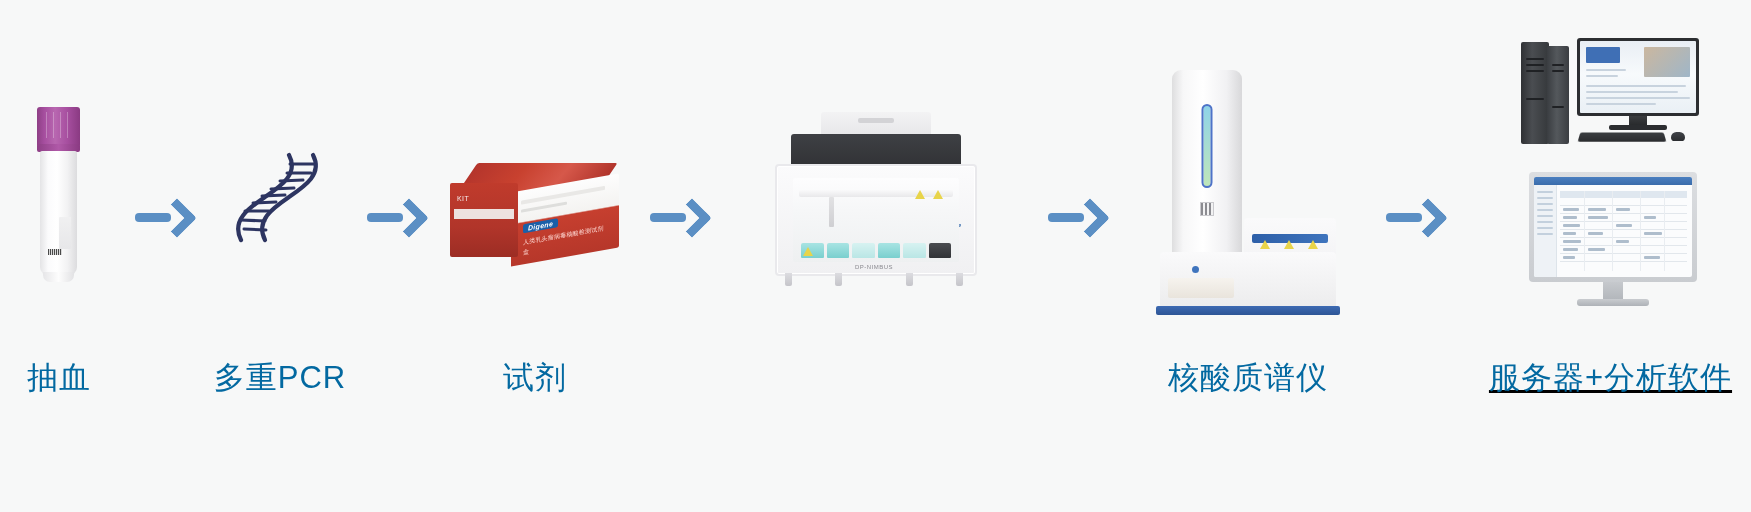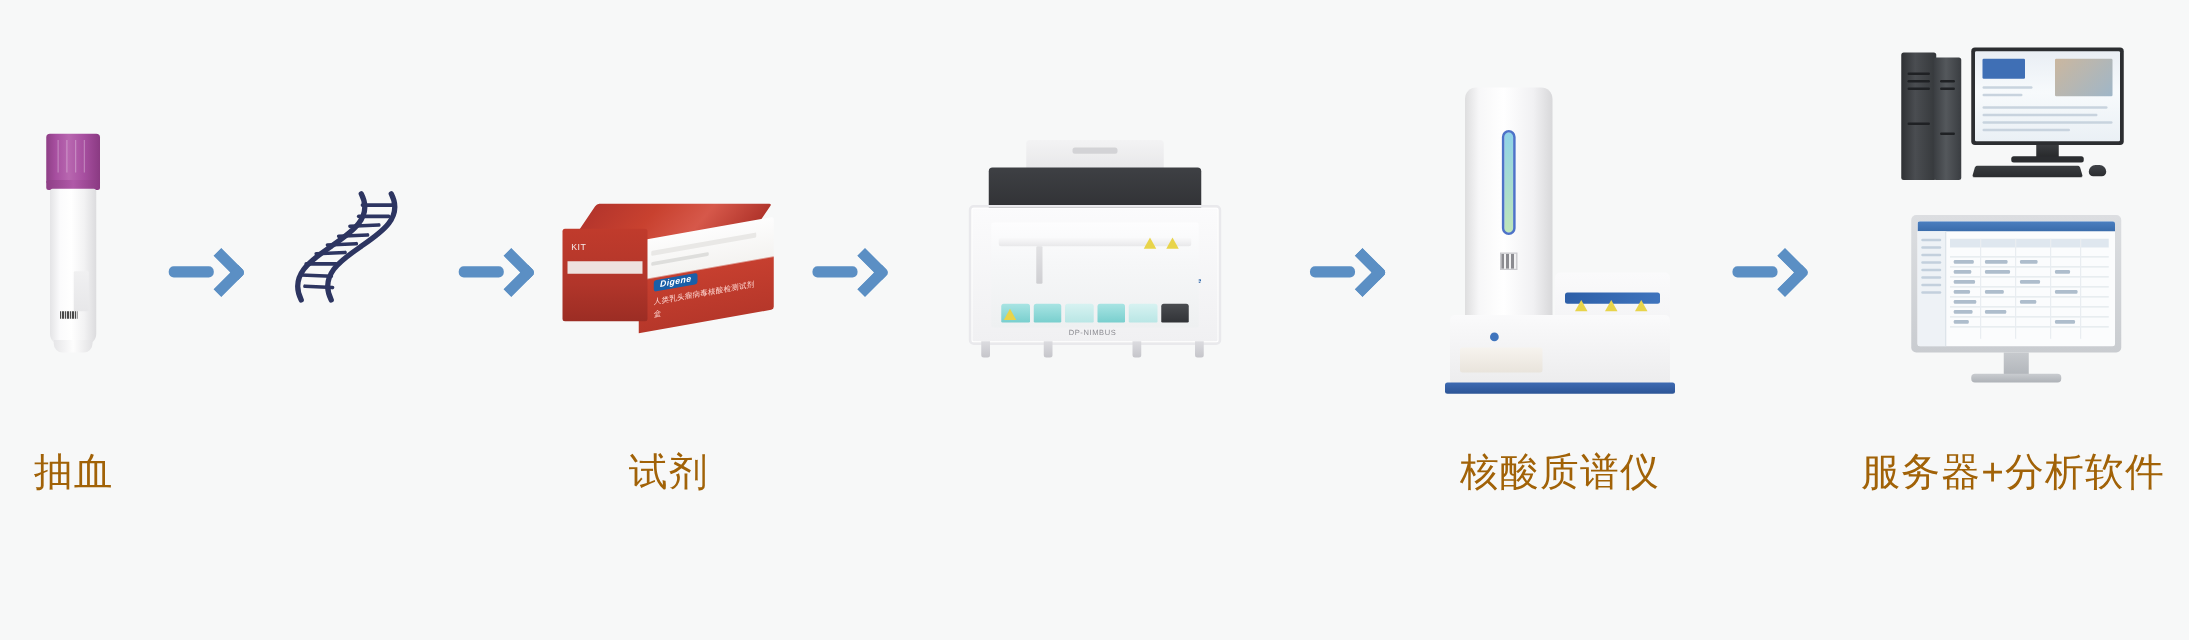--- a/index.html
+++ b/index.html
@@ -34,21 +34,21 @@
   .stage-art {
     position: relative;
     height: 340px;
     width: 100%;
     display: flex;
     align-items: flex-end;
     justify-content: center;
   }
   .stage-label {
     font-size: 31px;
-    color: #a16207;
+    color: #0369a1;
     letter-spacing: 1px;
     line-height: 1;
     margin-top: 22px;
     white-space: nowrap;
     font-weight: 400;
   }
 
   
   .arrow-cell {
     position: relative;
@@ -451,20 +451,21 @@
             <line x1="28" y1="53" x2="51" y2="52"></line>
             <line x1="37" y1="46" x2="60" y2="45"></line>
             <line x1="46" y1="39" x2="69" y2="38"></line>
             <line x1="55" y1="31" x2="78" y2="30"></line>
             <line x1="62" y1="23" x2="86" y2="23"></line>
             <line x1="65" y1="14" x2="89" y2="14"></line>
           </g>
         </svg>
       </div>
     </div>
+    <div class="stage-label">多重PCR</div>
   </div>
 
   <div class="arrow-cell" style="flex:0 0 92px;">
     <div class="arrow">
       <div class="shaft"></div>
         <div class="head"></div>
     </div>
   </div>
 
   <div class="stage" style="flex:0 0 186px;">
@@ -561,21 +562,21 @@
     <div class="stage-label">核酸质谱仪</div>
   </div>
 
   <div class="arrow-cell" style="flex:0 0 110px;">
     <div class="arrow">
       <div class="shaft"></div>
         <div class="head"></div>
     </div>
   </div>
 
-  <div class="stage" style="flex:1 1 auto;">
+  <div class="stage" style="flex:1 1 auto;text-decoration:underline;">
     <div class="stage-art">
       <div class="srv-wrap">
 
         <div class="srv-top">
           <div class="tower-a">
             <div class="slot" style="top:16px"></div>
             <div class="slot" style="top:22px"></div>
             <div class="slot" style="top:28px"></div>
             <div class="slot" style="top:56px"></div>
           </div>

